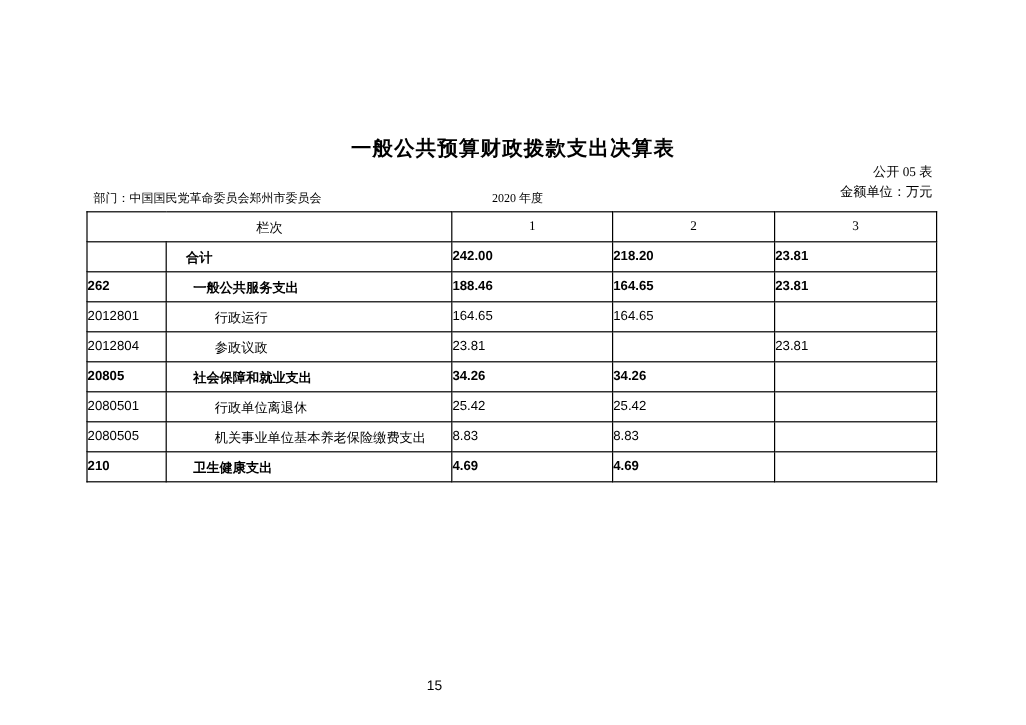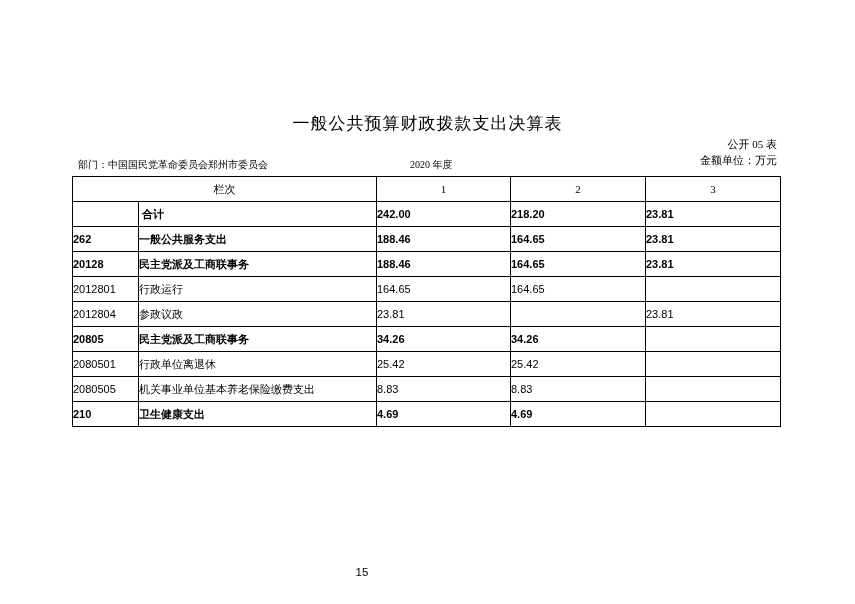--- a/index.html
+++ b/index.html
@@ -21,21 +21,21 @@
     width: 855px;
     height: 604px;
   }
   .doc-title {
     position: absolute;
     left: 0;
     top: 112px;
     width: 855px;
     text-align: center;
     font-size: 17px;
-    font-weight: normal;
+    font-weight: bold;
     letter-spacing: 1px;
     font-family: "Liberation Sans", "DejaVu Sans", sans-serif;
   }
   .top-right {
     position: absolute;
     right: 78px;
     top: 136px;
     text-align: right;
     font-size: 11px;
     line-height: 16px;
@@ -100,23 +100,23 @@
   }
   .cell-name {
     text-align: left;
     font-size: 11px;
   }
   .cell-num {
     padding-right: 10px;
     font-size: 11px;
     font-family: "Liberation Sans", "DejaVu Sans", sans-serif;
   }
-  .lvl0 .cell-name { padding-left: 3px; margin-top: 11px; }
-  .lvl1 .cell-name { }
-  .lvl2 .cell-name { }
+  .lvl0 .cell-name { padding-left: 16px; margin-top: 11px; }
+  .lvl1 .cell-name { padding-left: 22px; }
+  .lvl2 .cell-name { padding-left: 40px; }
   .bold, .bold td { font-weight: bold; }
 
   .two-line {
     line-height: 15px;
   }
   .page-number {
     position: absolute;
     left: 0;
     top: 566px;
     width: 724px;
@@ -169,48 +169,41 @@
       </tr>
 
       <tr class="lvl1 bold">
         <td class="cell-code">262</td>
         <td class="cell-name">一般公共服务支出</td>
         <td class="cell-num">188.46</td>
         <td class="cell-num">164.65</td>
         <td class="cell-num">23.81</td>
       </tr>
 
-      <tr class="lvl1 bold">
-        <td class="cell-code">20128</td>
-        <td class="cell-name">民主党派及工商联事务</td>
-        <td class="cell-num">188.46</td>
-        <td class="cell-num">164.65</td>
-        <td class="cell-num">23.81</td>
-      </tr>
 
       <tr class="lvl2">
         <td class="cell-code">2012801</td>
         <td class="cell-name">行政运行</td>
         <td class="cell-num">164.65</td>
         <td class="cell-num">164.65</td>
         <td class="cell-num"></td>
       </tr>
 
       <tr class="lvl2">
         <td class="cell-code">2012804</td>
         <td class="cell-name">参政议政</td>
         <td class="cell-num">23.81</td>
         <td class="cell-num"></td>
         <td class="cell-num">23.81</td>
       </tr>
 
 
       <tr class="lvl1 bold">
         <td class="cell-code">20805</td>
-        <td class="cell-name">民主党派及工商联事务</td>
+        <td class="cell-name">社会保障和就业支出</td>
         <td class="cell-num">34.26</td>
         <td class="cell-num">34.26</td>
         <td class="cell-num"></td>
       </tr>
 
       <tr class="lvl2">
         <td class="cell-code">2080501</td>
         <td class="cell-name">行政单位离退休</td>
         <td class="cell-num">25.42</td>
         <td class="cell-num">25.42</td>

